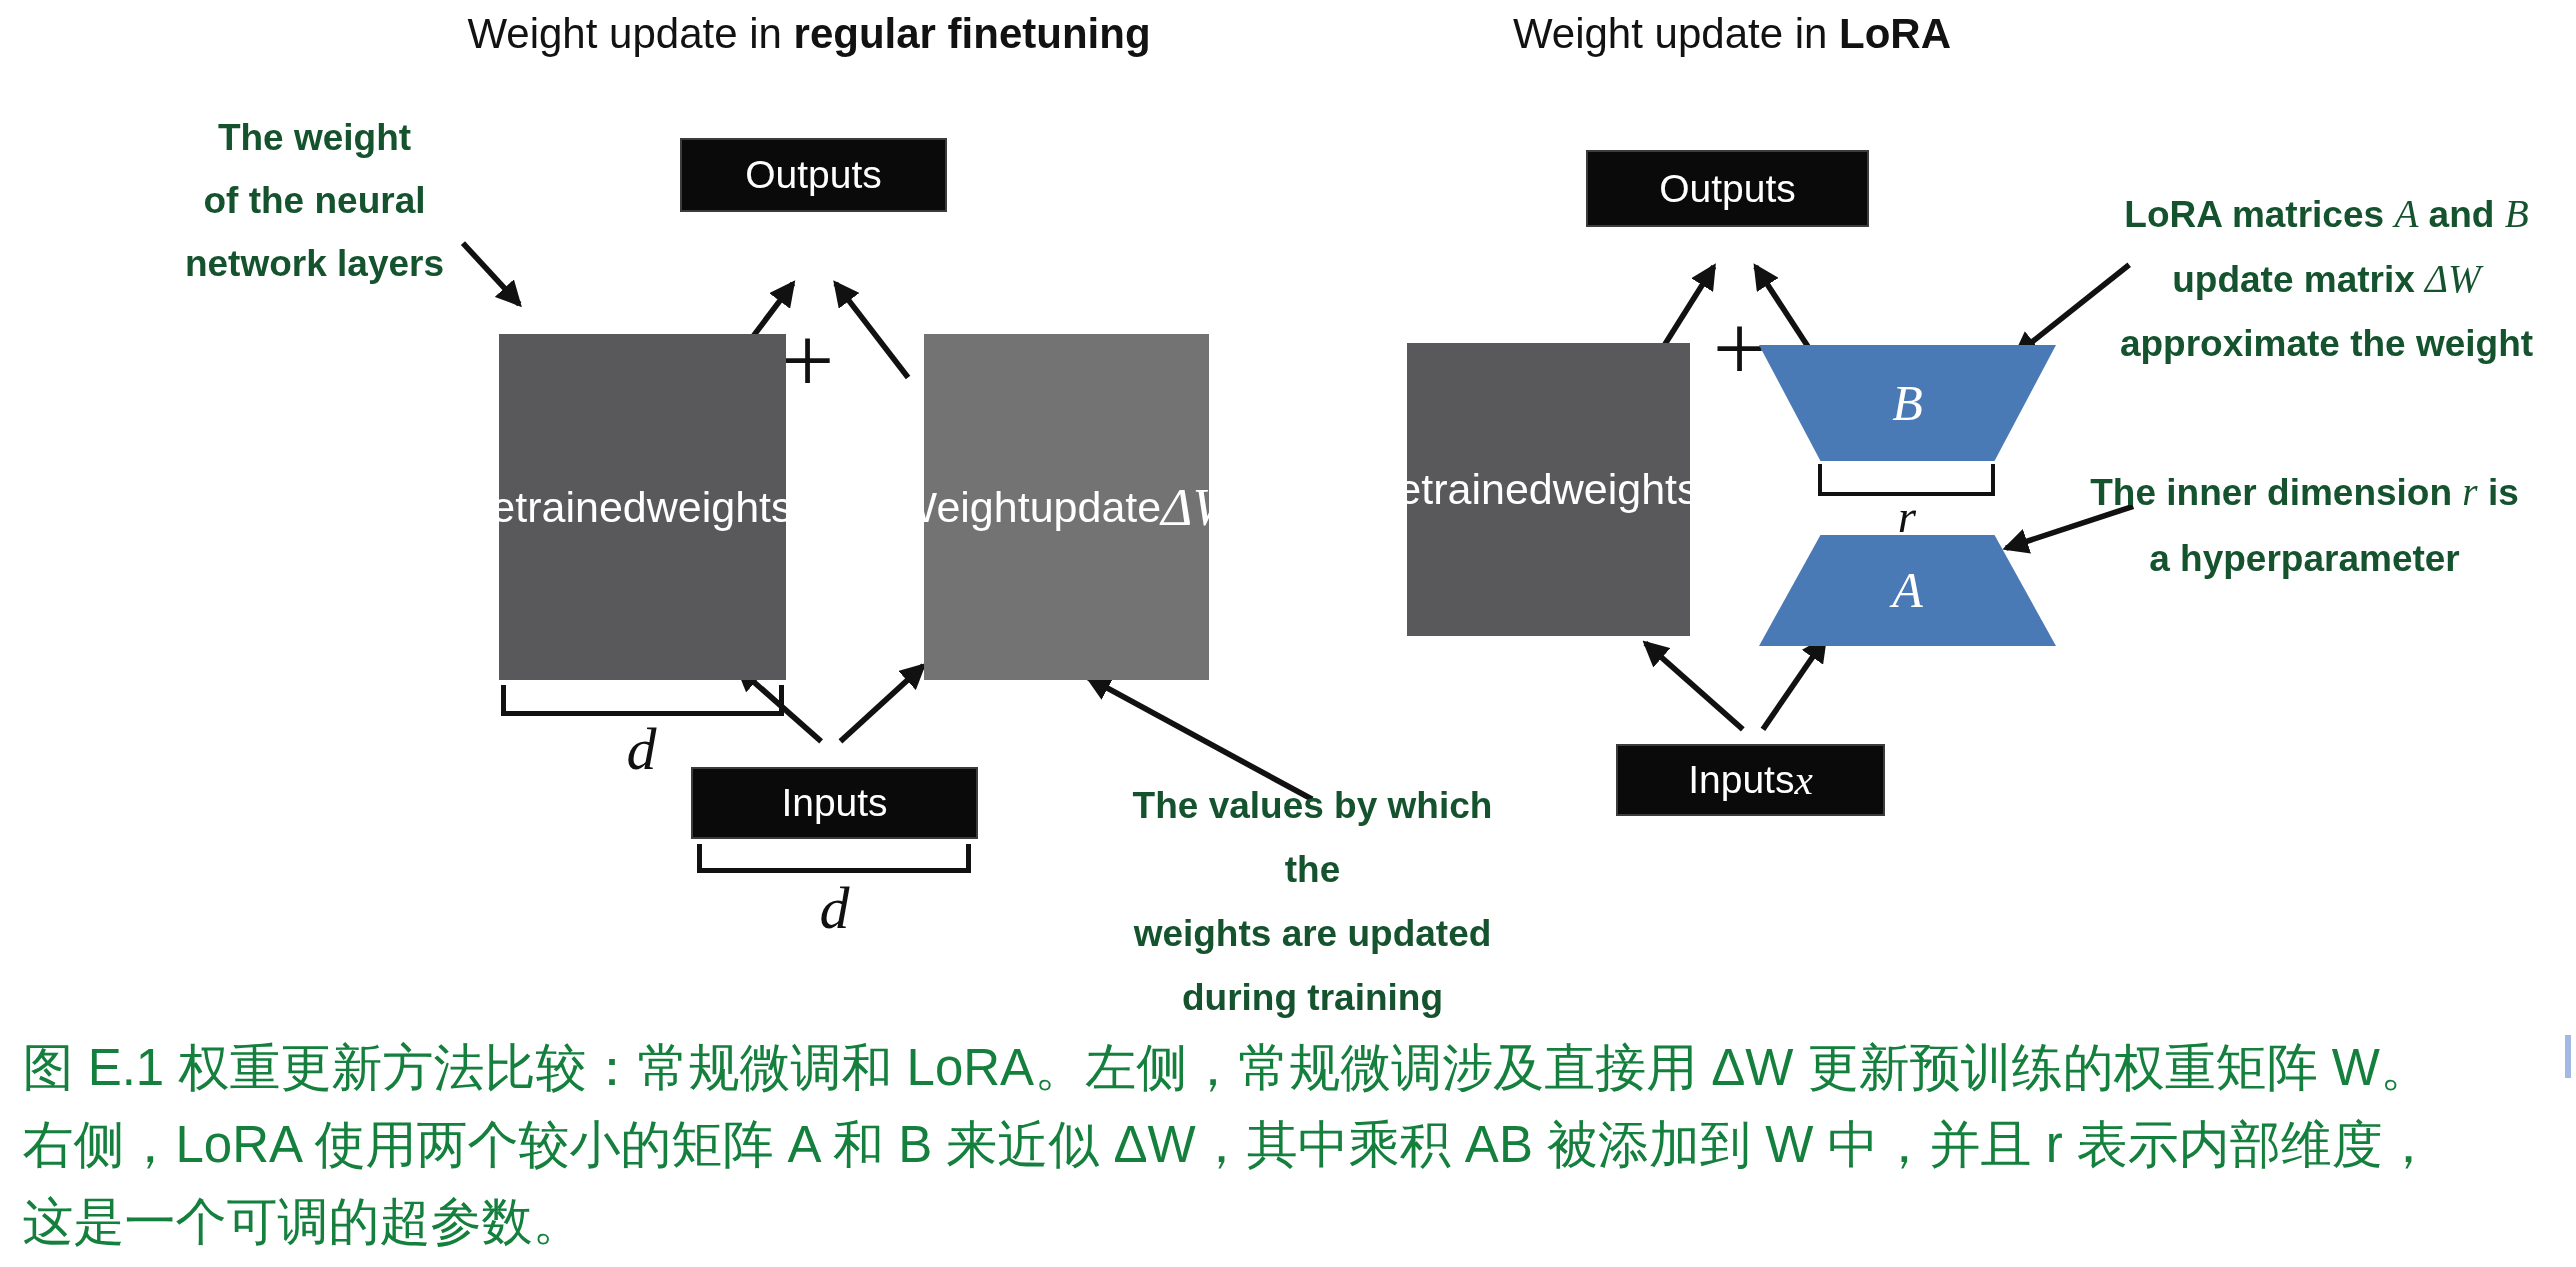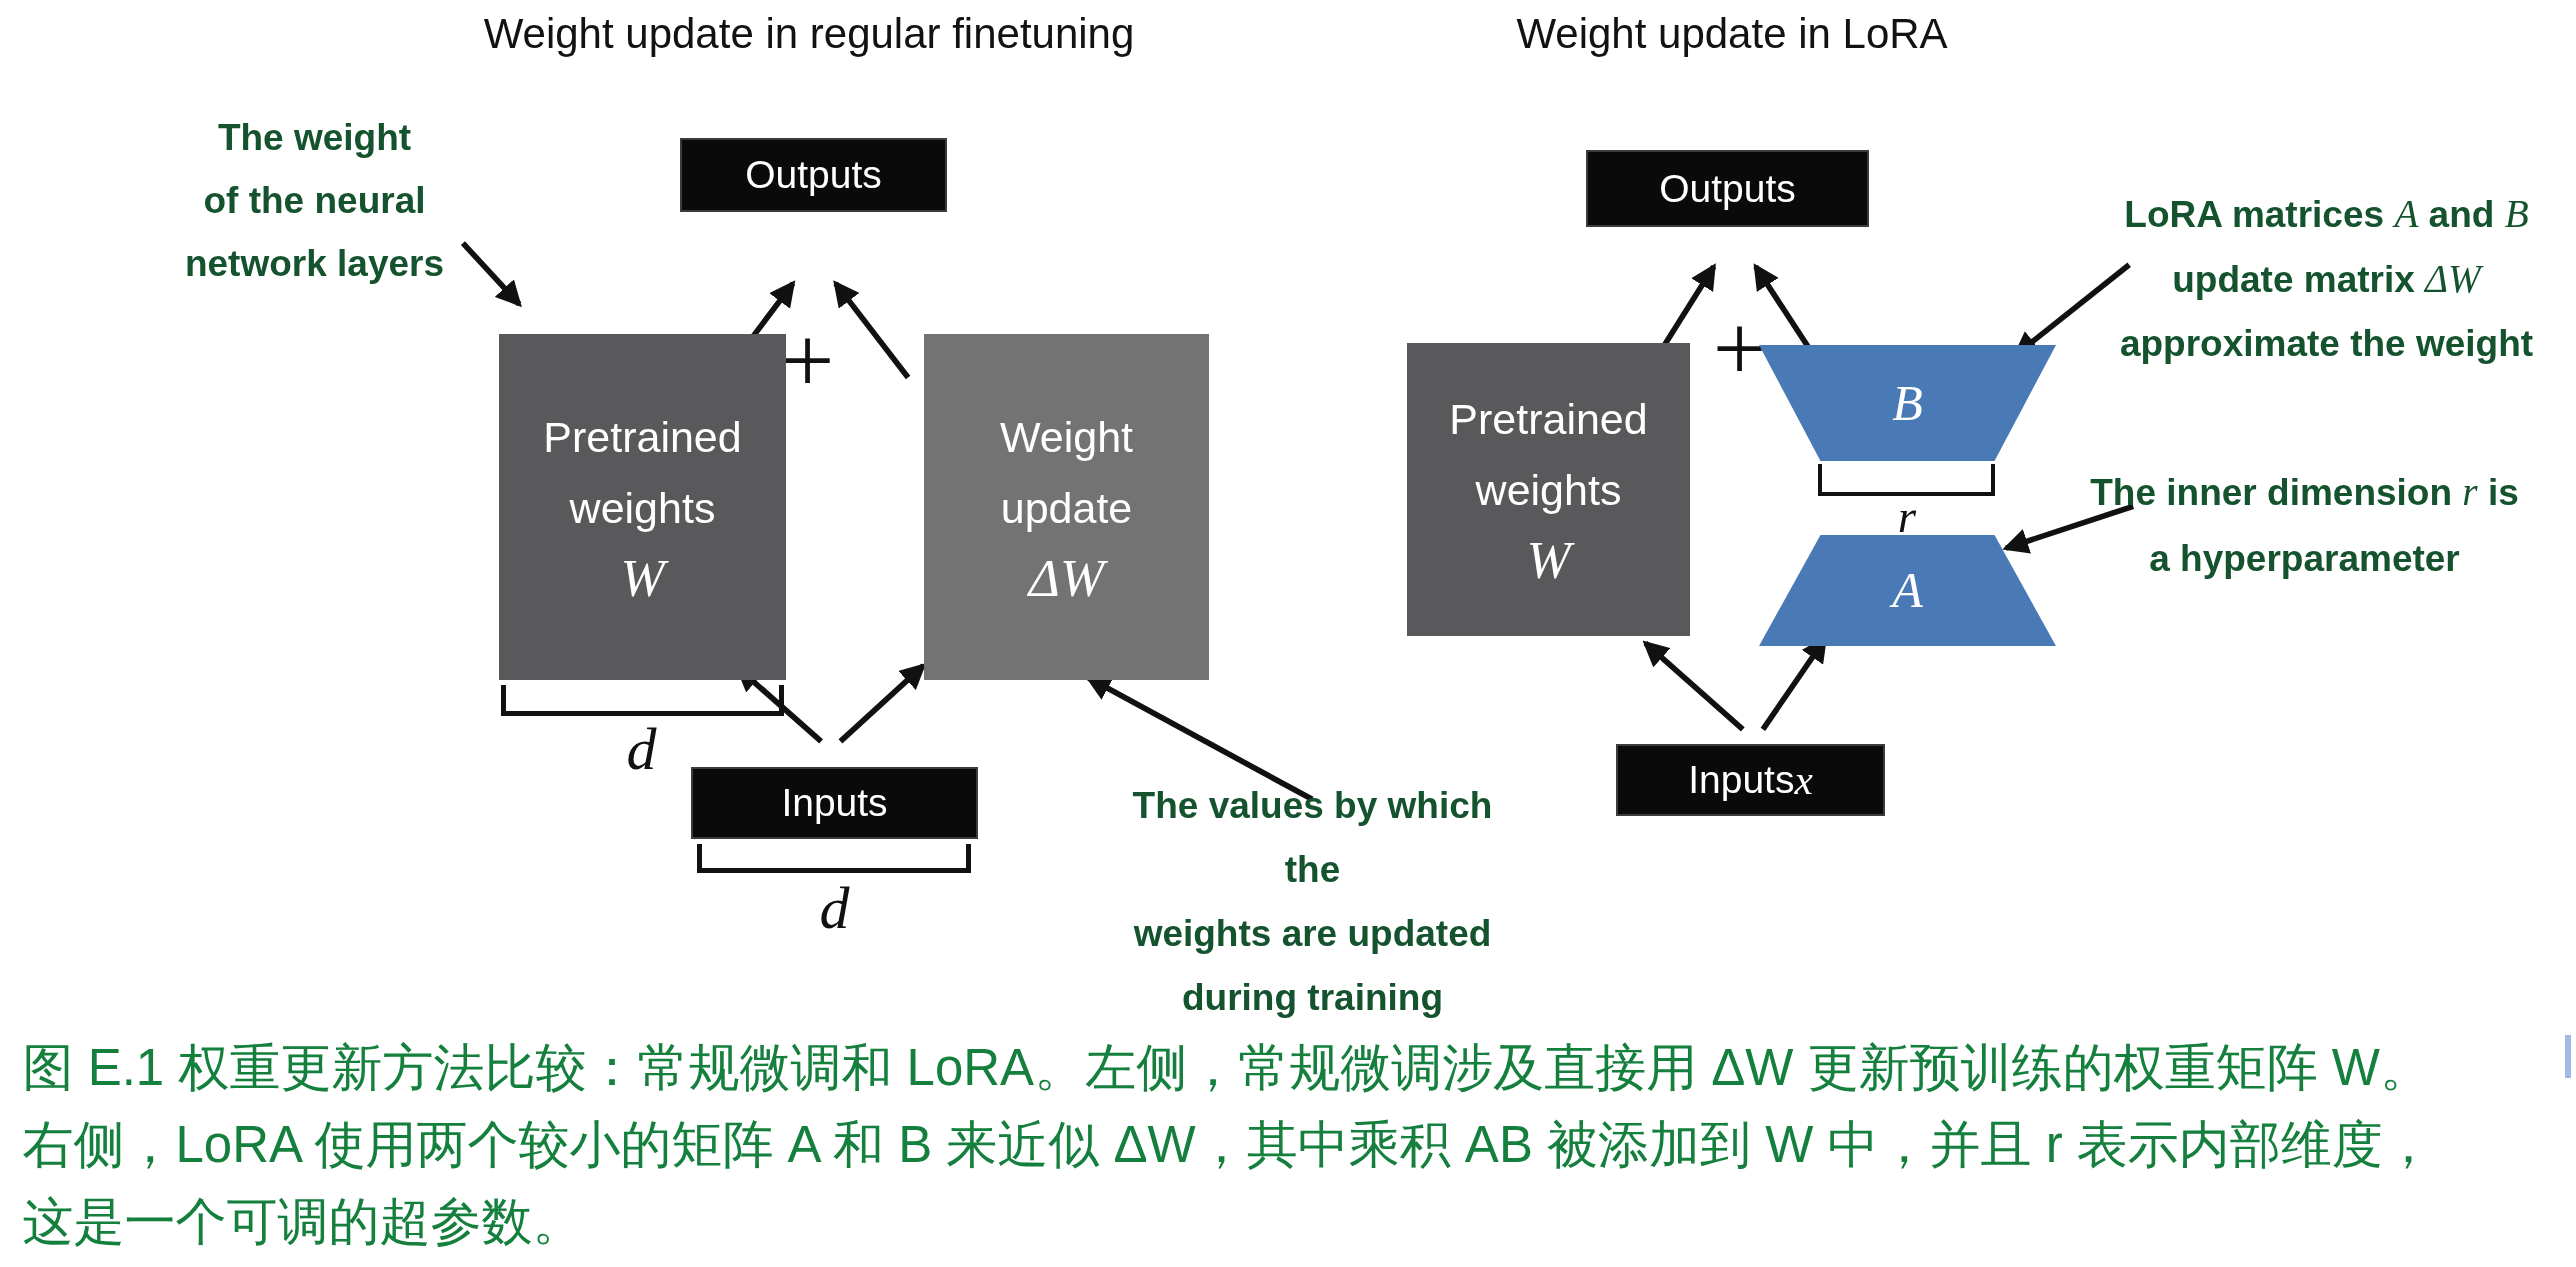--- a/index.html
+++ b/index.html
@@ -1,24 +1,24 @@
 <!DOCTYPE html>
 <html style="font-size:13px"><head>
 <meta charset="utf-8">
 <style>
   html,body{margin:0;padding:0;background:#ffffff;}
   .canvas{position:relative;width:2576px;height:1267px;background:#ffffff;overflow:hidden;
           font-family:"Liberation Sans", sans-serif;color:#111;}
   .fig-title{position:absolute;font-size:42px;text-align:center;color:#121212;letter-spacing:0px;}
-  .fig-title b{font-weight:normal;}
+  .fig-title b{font-weight:bold;}
   .ann{position:absolute;font-weight:bold;font-size:37px;text-align:center;color:#14532d;}
   .mathit{font-family:"Liberation Serif", serif;font-style:italic;font-weight:normal;font-size:1.06em;}
   .iobox{position:absolute;background:#0a0a0a;color:#ffffff;display:flex;align-items:center;
          justify-content:center;font-size:39px;border:2.4px solid #3c3c3c;box-sizing:border-box;}
-  .matrixbox{position:absolute;display:flex;flex-direction:column;align-items:center;
+  .matrixbox{position:absolute;display:flex;flex-direction:row;align-items:center;
              justify-content:center;color:#ffffff;font-size:43px;line-height:71px;}
   .mathbig{font-family:"Liberation Serif", serif;font-style:italic;font-size:53px;line-height:69px;}
   .trap{position:absolute;background:#4a7ab5;display:flex;align-items:center;justify-content:center;
         color:#ffffff;}
   .trap .mathbig{font-size:50px;}
   .bracket{position:absolute;border-left:5.6px solid #111;border-right:5.6px solid #111;
            border-bottom:5.6px solid #111;box-sizing:border-box;}
   .dimlabel{position:absolute;font-family:"Liberation Serif", serif;font-style:italic;
             font-size:60px;color:#111;text-align:center;}
   .plus{position:absolute;font-family:"Liberation Serif", serif;font-size:95px;line-height:97px;

